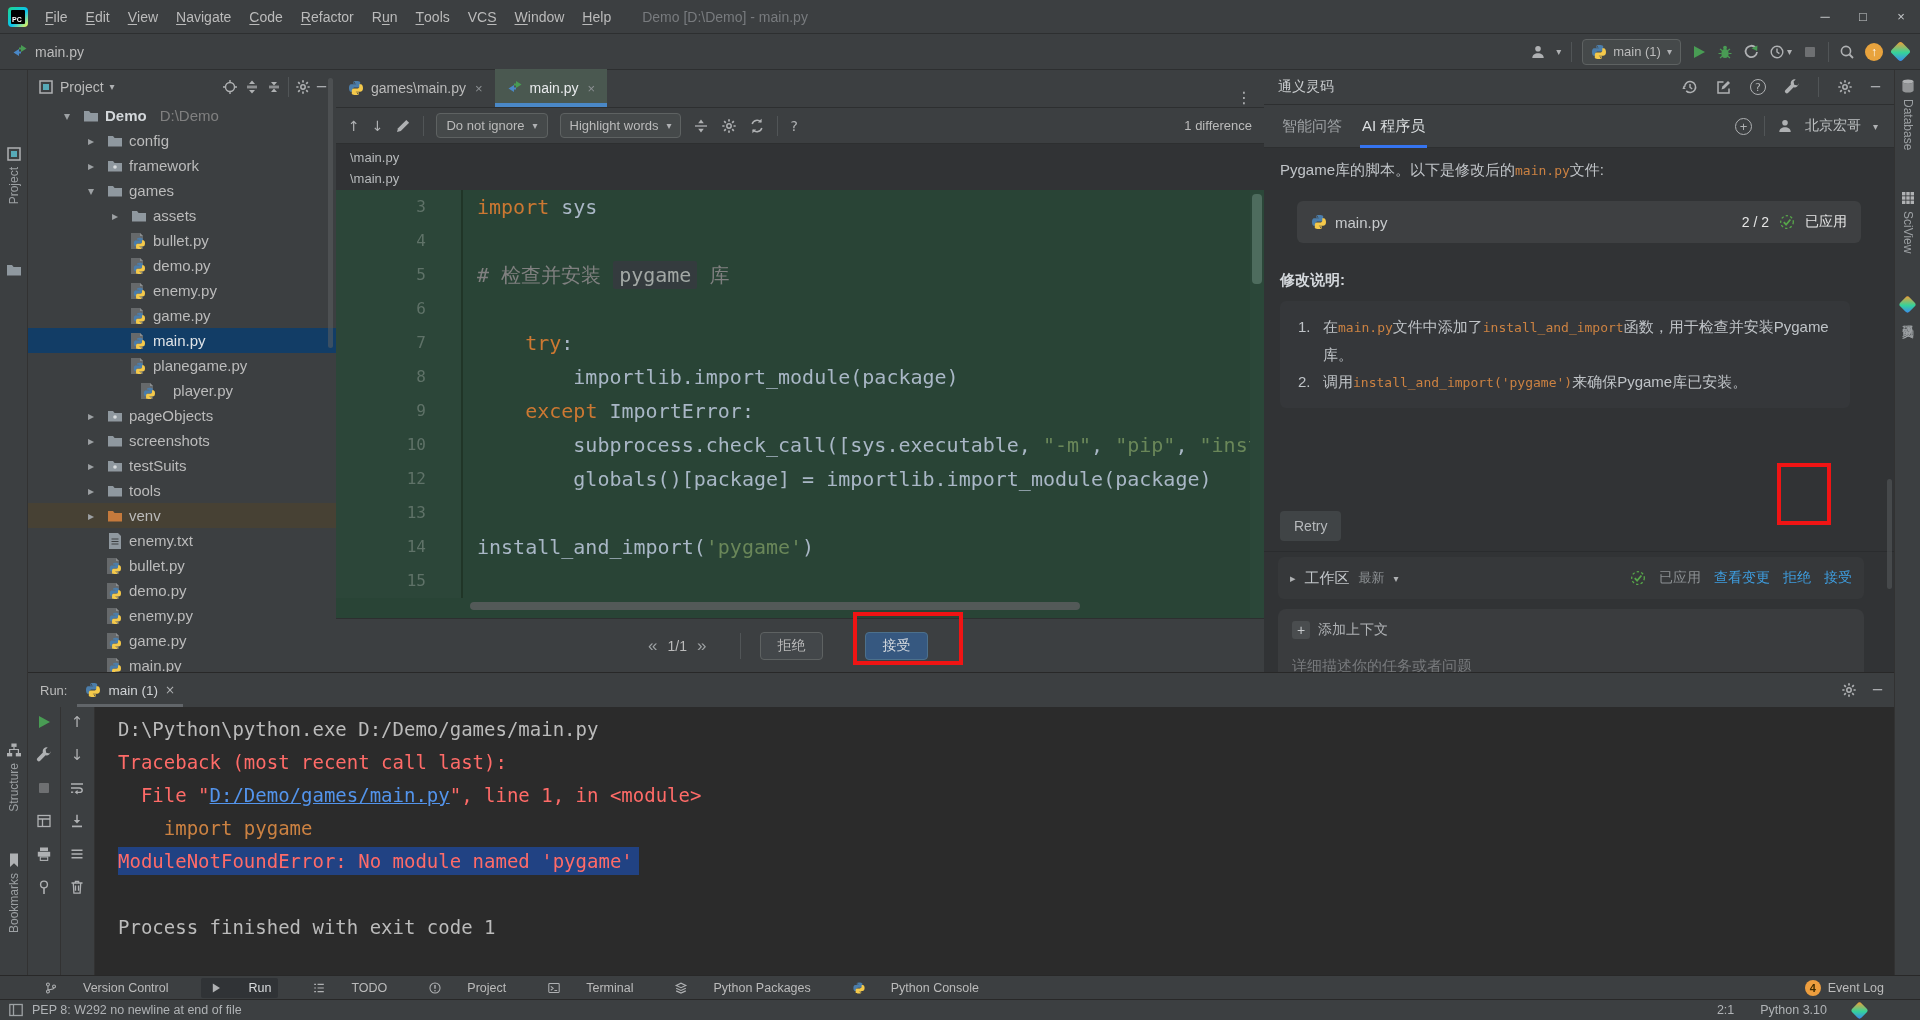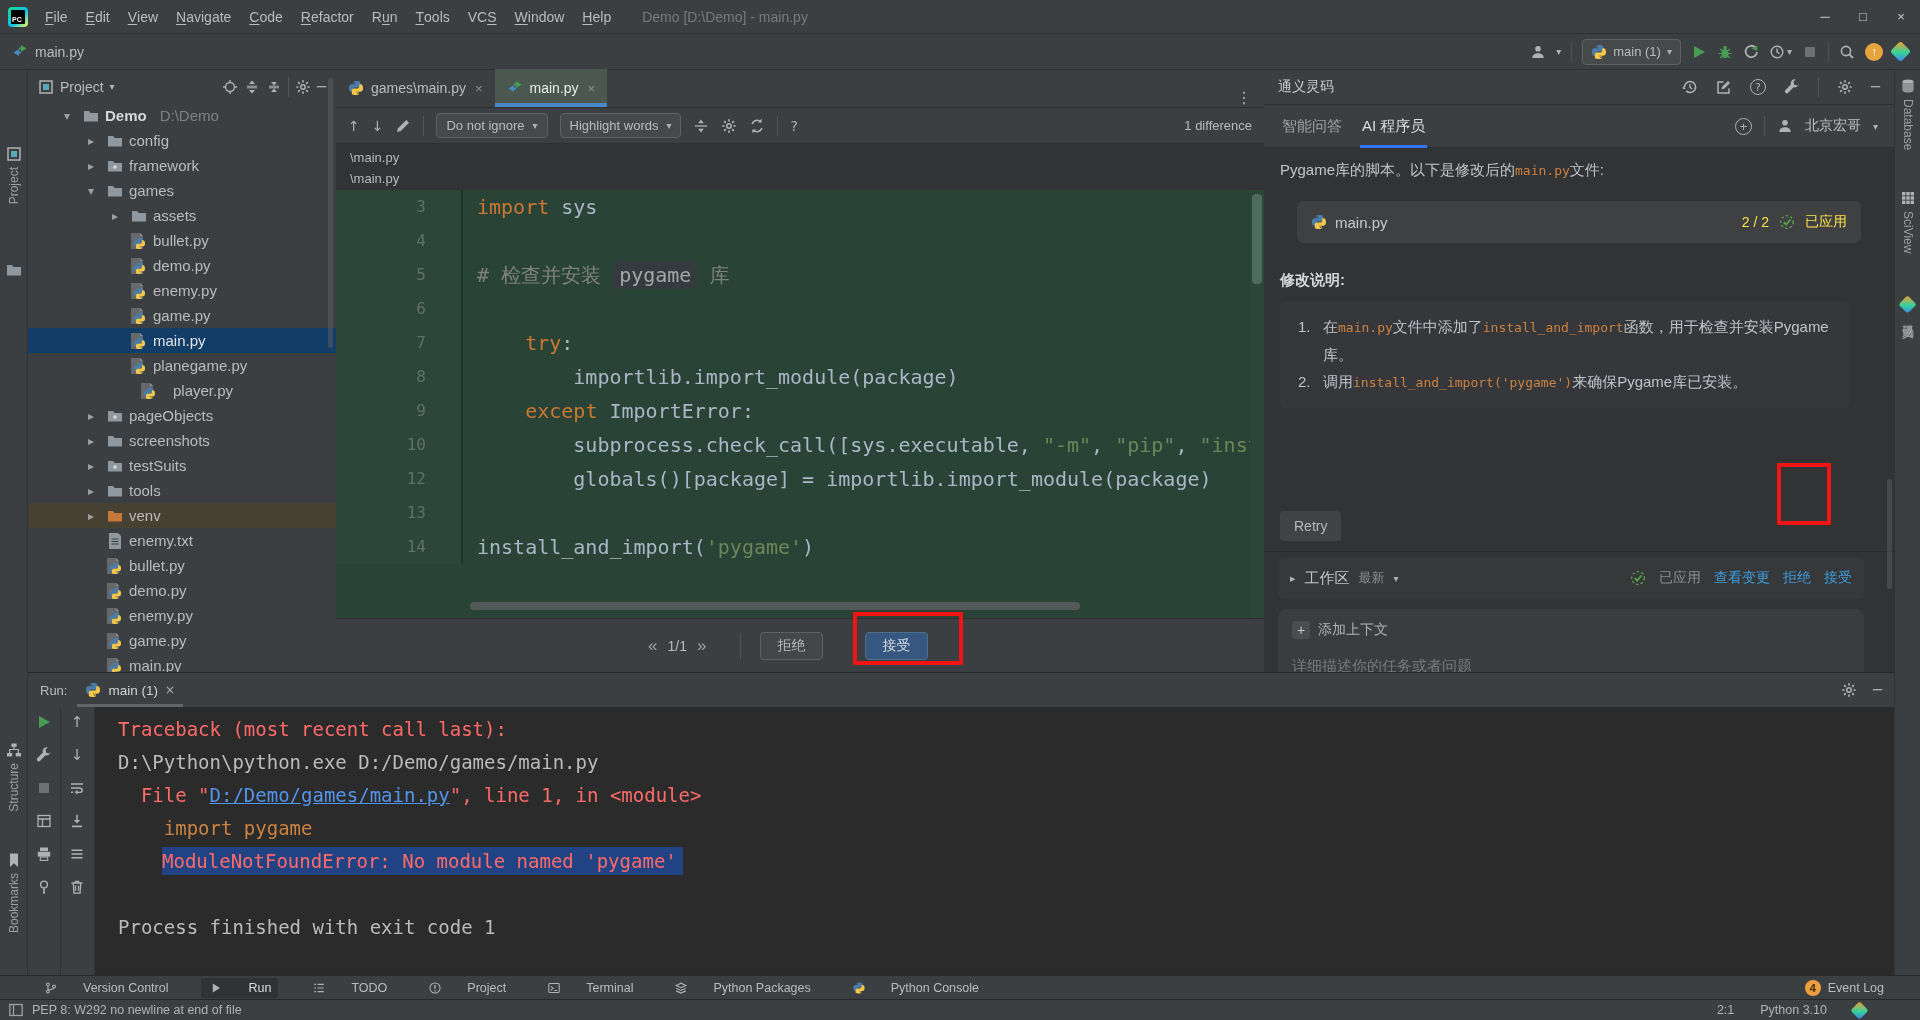--- a/index.html
+++ b/index.html
@@ -97,21 +97,21 @@
   .atab{height:43px; display:flex; align-items:center; font-size:15px; color:#9da1a4; position:relative; padding:0 2px;}
   .atab.active{color:#dcdfe1;}
   .atab.active:after{content:""; position:absolute; left:0; right:0; bottom:0; height:3px; background:#3574f0;}
   .atabs .right{margin-left:auto; display:flex; align-items:center; gap:12px; color:#bfc2c4; font-size:14px;}
   .abody{position:absolute; left:0; top:79px; width:630px; height:523px; overflow:hidden;}
   .introline{margin:12px 16px 0; font-size:15px; color:#c0c4c8;}
   .codetag{font-family:"DejaVu Sans Mono",monospace; font-size:13px; color:#cc8242;}
   .filecard{position:absolute; left:33px; top:52px; width:564px; height:42px; background:#3e4042; border-radius:6px;
     display:flex; align-items:center; padding:0 14px; gap:8px;}
   .filecard .nm{font-size:15px; color:#c7cacc;}
-  .filecard .right{margin-left:auto; display:flex; align-items:center; gap:10px; color:#fde047; font-size:14px;}
+  .filecard .right{margin-left:auto; display:flex; align-items:center; gap:10px; color:#e5e5e5; font-size:14px;}
   .noteshd{position:absolute; left:16px; top:122px; font-size:15px; font-weight:bold; color:#d5d9dd;}
   .notes{position:absolute; left:16px; top:152px; width:570px; background:#35373a; border-radius:6px; padding:12px 18px; font-size:15px; color:#bfc3c7; line-height:27px;}
   .notes .ni{display:flex; gap:7px;}
   .notes .num{flex:0 0 18px;}
   .retrybtn{position:absolute; left:16px; top:362px; height:30px; padding:0 14px; background:#404446; border-radius:4px;
     color:#b6b9bc; font-size:14px; display:inline-flex; align-items:center;}
   .asep{position:absolute; left:0; top:402px; width:630px; height:1px; background:#2a2c2e;}
   .wscard{position:absolute; left:14px; top:408px; width:586px; height:42px; background:#36383a; border-radius:6px;
     display:flex; align-items:center; padding:0 12px; gap:9px; font-size:14px;}
   .wscard .wsname{color:#c2c6ca; font-size:15px;}
@@ -133,21 +133,21 @@
   .runbody{position:absolute; left:0; top:34px; width:1866px; height:269px;}
   .runcols{position:absolute; left:0; top:0; width:67px; height:269px; background:#3c3f41; border-right:1px solid #323232;}
   .runcols .mid{position:absolute; left:32px; top:0; width:1px; height:269px; background:#323232;}
   .rcol{position:absolute; top:6px; width:32px; display:flex; flex-direction:column; align-items:center; gap:15px;}
   .rcol .it{height:18px; display:flex; align-items:center; justify-content:center; color:#afb1b3; font-size:15px;}
   .console{position:absolute; left:67px; top:0; width:1799px; height:269px; background:#2b2b2b; overflow:hidden; padding:6px 0 0 23px;
     font-family:"DejaVu Sans Mono",monospace; font-size:19px;}
   .lnout{height:33px; line-height:33px; white-space:pre;}
   .ck-out{color:#bbbbbb;} .ck-err{color:#ff6b68;} .ck-src{color:#cc8242;}
   .ck-link{color:#5394ec; text-decoration:underline;}
-  .ck-errsel{color:#ff6b68; background:#214283; padding:3px 6px 3px 0;margin-left:44px;}
+  .ck-errsel{color:#ff6b68; background:#214283; padding:3px 6px 3px 0;}
   
   .toolwinbar{position:absolute; left:0; top:975px; width:1920px; height:24px; background:#3c3f41; border-top:1px solid #282828;
     display:flex; align-items:center; padding:0 36px; gap:26px; font-size:12.5px; color:#bbbbbb;}
   .twitem{display:flex; align-items:center; gap:24px; padding:2px 7px; border-radius:2px;}
   .twitem.active{background:#303336; color:#d8dbdd;}
   .eventlog{margin-left:auto; display:flex; align-items:center; gap:7px;}
   .badge{width:16px; height:16px; border-radius:50%; background:#ed9e3e; color:#402c00; font-size:11px; font-weight:bold;
     display:flex; align-items:center; justify-content:center;}
   .statusbar{position:absolute; left:0; top:999px; width:1920px; height:21px; background:#3c3f41; border-top:1px solid #282828;
     display:flex; align-items:center; padding:0 8px; gap:8px; font-size:12.5px; color:#b0b3b6;}
@@ -766,20 +766,21 @@
         <div class="cline"><span class="gut">4</span><span class="src"></span></div>
         <div class="cline"><span class="gut">5</span><span class="src"><span class="tk-c"># 检查并安装 </span><span class="tk-chl">pygame</span><span class="tk-c"> 库</span></span></div>
         <div class="cline"><span class="gut">6</span></div>
         <div class="cline"><span class="gut">7</span><span class="src"><span class="tk-d">    </span><span class="tk-k">try</span><span class="tk-d">:</span></span></div>
         <div class="cline"><span class="gut">8</span><span class="src"><span class="tk-d">        importlib.import_module(package)</span></span></div>
         <div class="cline"><span class="gut">9</span><span class="src"><span class="tk-d">    </span><span class="tk-k">except</span><span class="tk-d"> ImportError:</span></span></div>
         <div class="cline"><span class="gut">10</span><span class="src"><span class="tk-d">        subprocess.check_call([sys.executable, </span><span class="tk-s">"-m"</span><span class="tk-d">, </span><span class="tk-s">"pip"</span><span class="tk-d">, </span><span class="tk-s">"install"</span></span></div>
         <div class="cline"><span class="gut">12</span><span class="src"><span class="tk-d">        globals()[package] = importlib.import_module(package)</span></span></div>
         <div class="cline"><span class="gut">13</span><span class="src"></span></div>
         <div class="cline"><span class="gut">14</span><span class="src"><span class="tk-d">install_and_import(</span><span class="tk-s">'pygame'</span><span class="tk-d">)</span></span></div>
+        <div class="cline"><span class="gut">15</span><span class="src"></span></div>
         <div class="vstrip">
           <div class="thumb"></div>
         </div>
         <div class="hscroll"></div>
       </div>
     <div class="dfooter">
       <div class="pager">
         <span class="arr">«</span>
         <span style="font-size:14px;color:#bbbbbb;">1/1</span>
         <span class="arr">»</span>
@@ -992,22 +993,22 @@
               </svg>
             </span>
             <span class="it ico">
               <svg width="16" height="16" viewBox="0 0 16 16" fill="none">
                 <path stroke="#afb1b3" stroke-width="1.3" d="M2.5 4h11M6.4 4V2.4h3.2V4M4.3 4l.6 10.2h6.2L11.7 4M6.5 6.5v5.2M9.5 6.5v5.2"></path>
               </svg>
             </span>
           </div>
       </div>
       <div class="console" id="console">
+          <div class="lnout"><span class="ck-out">D:\Python\python.exe D:/Demo/games/main.py</span></div>
           <div class="lnout"><span class="ck-err">Traceback (most recent call last):</span></div>
-          <div class="lnout"><span class="ck-out">D:\Python\python.exe D:/Demo/games/main.py</span></div>
           <div class="lnout"><span class="ck-err">  File "</span><span class="ck-link">D:/Demo/games/main.py</span><span class="ck-err">", line 1, in &lt;module&gt;</span></div>
           <div class="lnout"><span class="ck-src">    import pygame</span></div>
           <div class="lnout"><span class="ck-errsel">ModuleNotFoundError: No module named 'pygame'</span></div>
           <div class="lnout"></div>
           <div class="lnout"><span class="ck-out">Process finished with exit code 1</span></div>
         </div>
     </div>
   </div>
 
   <div class="toolwinbar" id="twbar">

